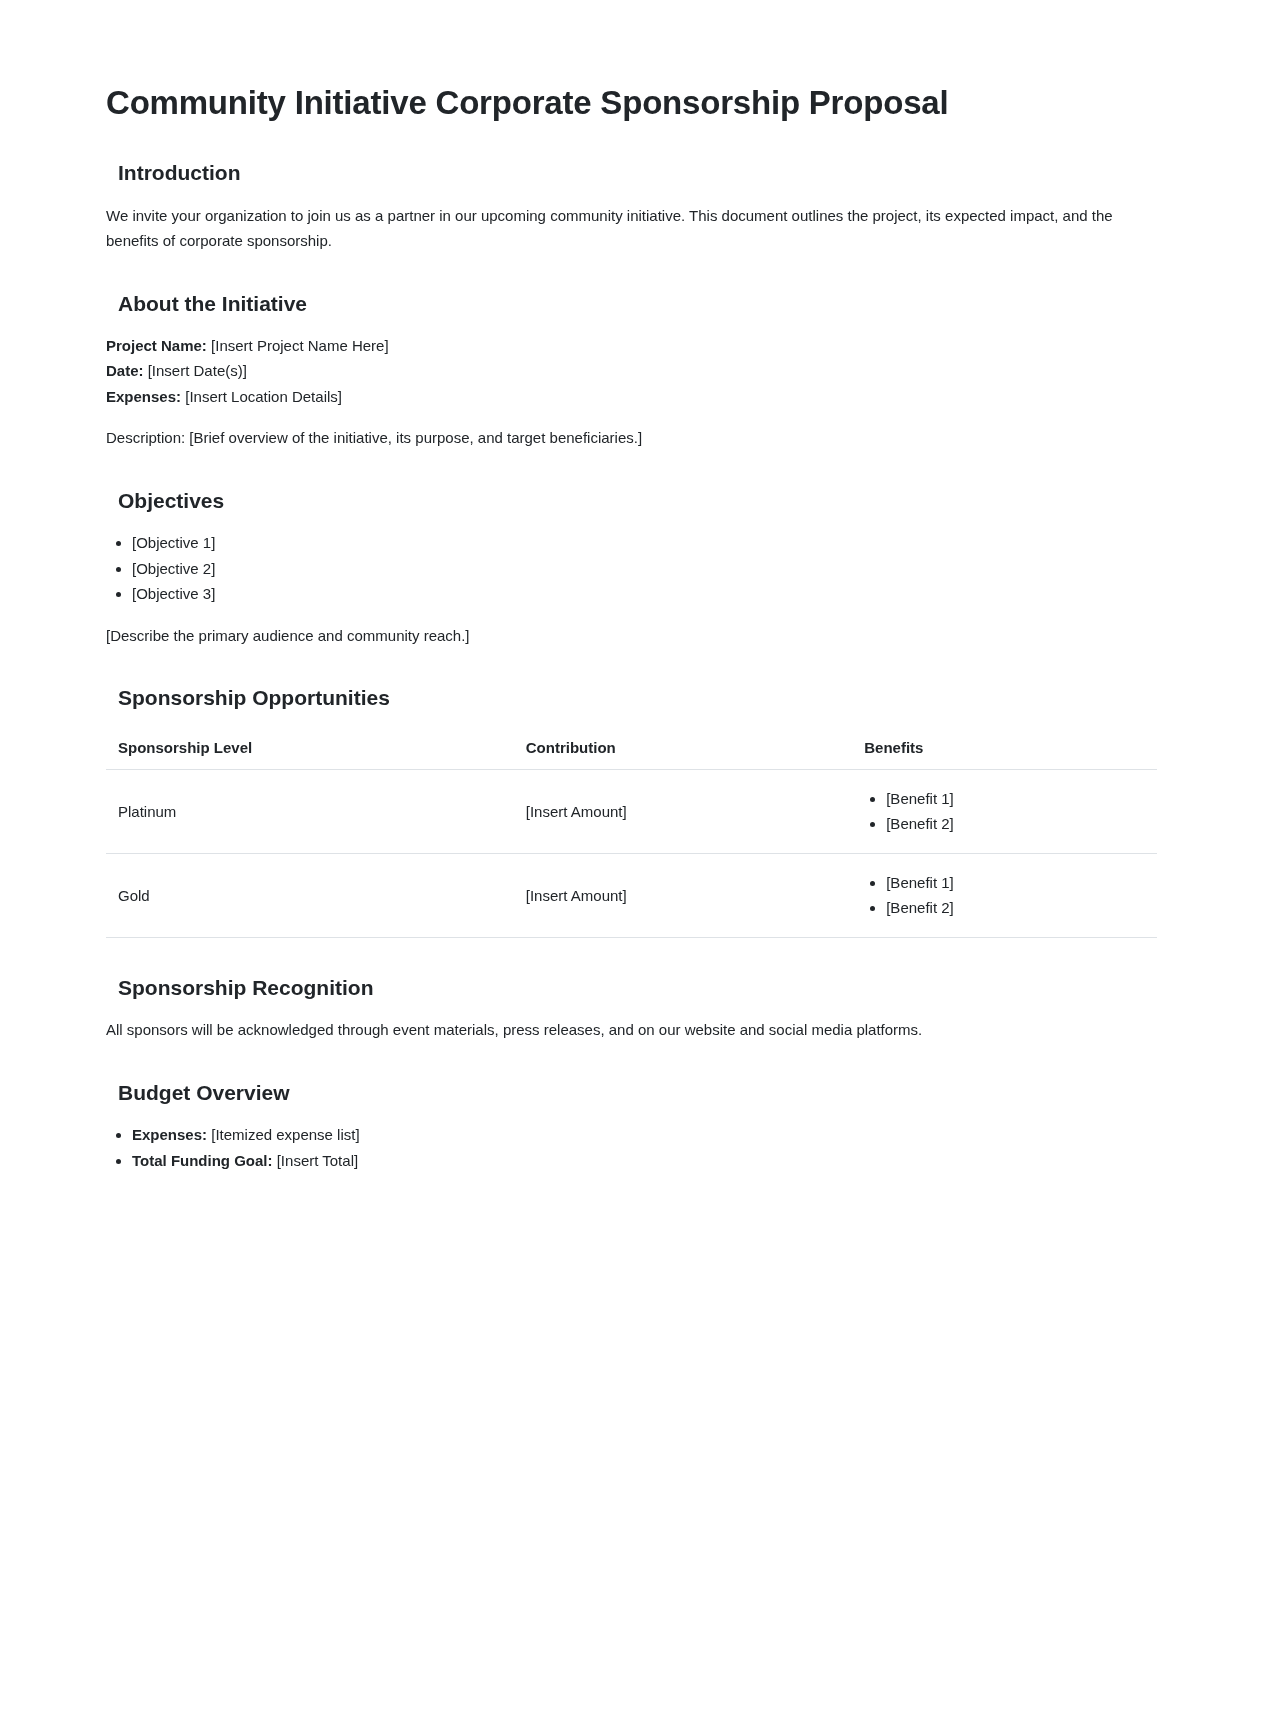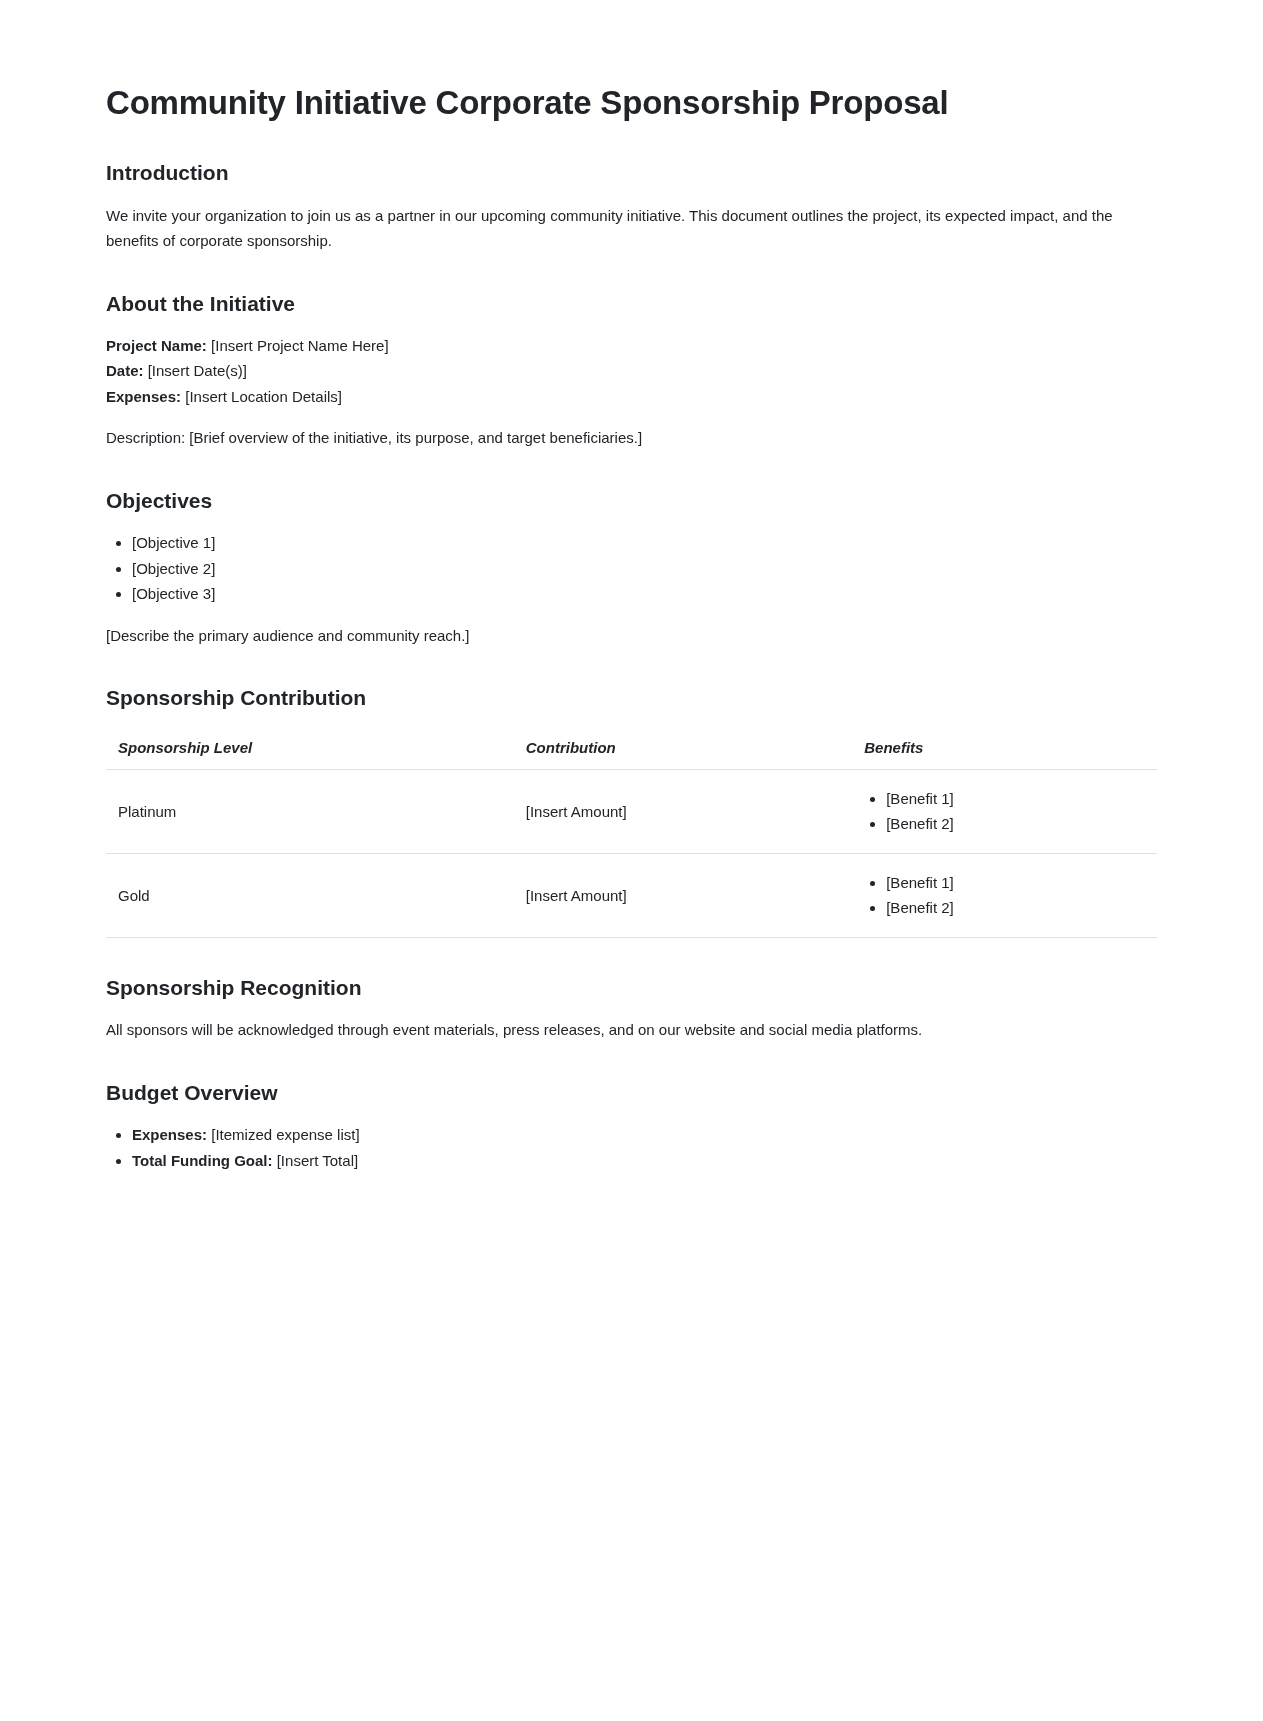--- a/index.html
+++ b/index.html
@@ -18,41 +18,40 @@
     font-size: 33px;
     font-weight: 700;
     line-height: 1.25;
     margin: 0 0 28px 0;
     letter-spacing: -0.2px;
   }
   h2.section-heading {
     font-size: 21px;
     font-weight: 700;
     line-height: 1.3;
-    margin: 36px 0 16px 0;
+    margin: 36px 0 16px 12px;
   }
   p { margin: 12px 0 16px 0; }
   .meta-line strong { font-weight: 700; }
   ul.doc-list {
     margin: 0 0 16px 0;
     padding-left: 26px;
   }
   ul.doc-list li { margin: 0; }
   table.sponsorship-table {
     width: 100%;
     border-collapse: collapse;
     margin: 0 0 10px 0;
   }
   table.sponsorship-table th {
     text-align: left;
     font-weight: 700;
     padding: 8px 12px;
     border-bottom: 1px solid #dee2e6;
     vertical-align: bottom;
-    font-style: italic;
   }
   table.sponsorship-table td {
     padding: 16px 12px;
     border-bottom: 1px solid #dee2e6;
     vertical-align: middle;
   }
   td.benefits-cell ul {
     margin: 0;
     padding-left: 22px;
   }
@@ -90,21 +89,21 @@
     <li data-name="list-item">[Objective 2]</li>
     <li data-name="list-item">[Objective 3]</li>
   </ul>
 </section>
 
 <section data-name="section-target-audience">
   <p data-name="target-audience-paragraph">[Describe the primary audience and community reach.]</p>
 </section>
 
 <section data-name="section-sponsorship-opportunities">
-  <h2 class="section-heading" data-name="sponsorship-opportunities-heading">Sponsorship Contribution</h2>
+  <h2 class="section-heading" data-name="sponsorship-opportunities-heading">Sponsorship Opportunities</h2>
   <table class="sponsorship-table" data-name="sponsorship-table">
     <colgroup>
       <col class="col-level">
       <col class="col-contribution">
       <col class="col-benefits">
     </colgroup>
     <thead>
       <tr data-name="table-header-row">
         <th data-name="column-header-sponsorship-level">Sponsorship Level</th>
         <th data-name="column-header-contribution">Contribution</th>

